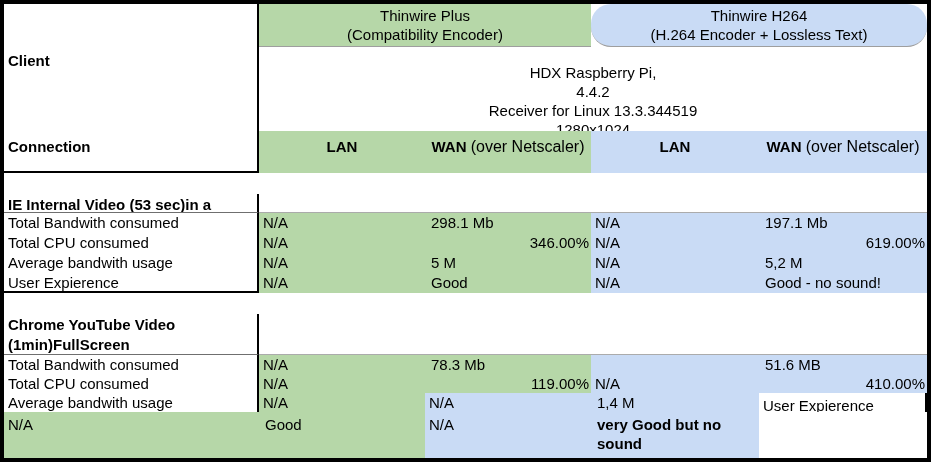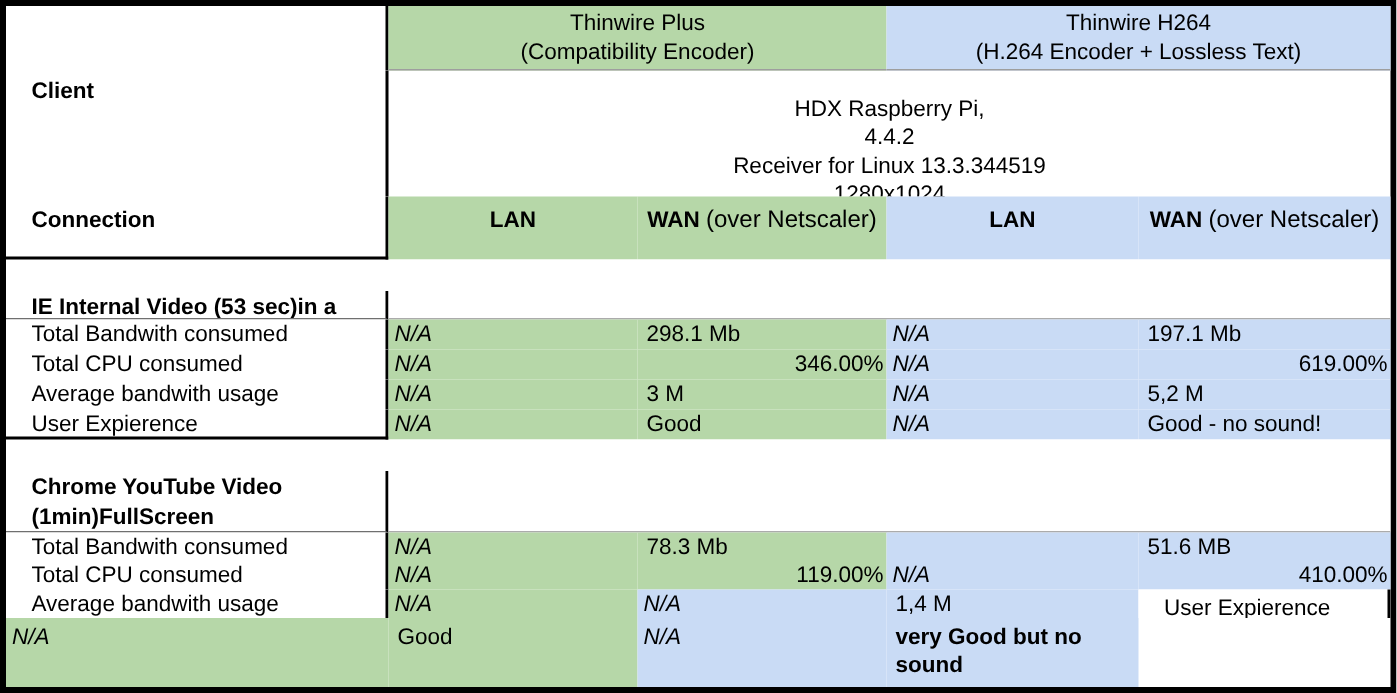--- a/index.html
+++ b/index.html
@@ -7,39 +7,39 @@
 
   .tbl {
     width:931px; height:462px; box-sizing:border-box;
     border:4px solid #000; background:#fff;
     display:grid;
     grid-template-columns:255px 166px 166px 168px 168px;
     grid-template-rows:43px 84px 42px 40px 20px 20px 20px 20px 62px 19px 19px 19px 1fr;
     font-size:15px; line-height:19px;
   }
   .c { box-sizing:border-box; overflow:hidden; }
-  .lbl { border-right:2px solid #000; padding-left:17px; background:#fff; }
+  .lbl { border-right:2px solid #000; padding-left:4px; background:#fff; }
   .g  { background:#b6d7a8; }
   .bl { background:#c9dbf5; }
   .sp2g { grid-column:2 / 4; }
-  .sp2b { grid-column:4 / 6; }
+  .sp2b { grid-column:4 / 6;border-radius:20px; }
   .sp4  { grid-column:2 / 6; }
   .bold { font-weight:bold; }
 
   .enchead { text-align:center; padding-top:2px; line-height:19px; border-bottom:1px solid #9e9e9e; }
   .clientlbl { font-weight:bold; padding-top:4px; }
   .clientinfo { text-align:center; padding-top:16px; line-height:19px; }
   .connlbl { font-weight:bold; padding-top:6px; border-bottom:2px solid #000; }
   .connhead { text-align:center; padding-top:6px; }
   .small { font-size:16px; font-weight:normal; }
 
   .sect { font-weight:bold; font-size:15px; line-height:20px; padding-top:1px; border-bottom:1px solid #6f6f6f;margin-top:21px; }
   .fill { background:#fff; border-bottom:1px solid #ababab; }
 
-  .lan { padding-left:4px;font-style:italic; }
+  .lan { padding-left:4px; }
   .wan { padding-left:6px; }
   .pr  { text-align:right; padding-right:2px; padding-left:0; }
   .thick { border-bottom:2px solid #000; }
   .lr { padding-top:3px; }
 </style>
 </head>
 <body>
 
 <div class="tbl">
 
@@ -87,21 +87,21 @@
   <div class="c bl wan">197.1 Mb</div>
 
   <div class="c lbl">Total CPU consumed</div>
   <div class="c g lan">N/A</div>
   <div class="c g wan pr">346.00%</div>
   <div class="c bl lan">N/A</div>
   <div class="c bl wan pr">619.00%</div>
 
   <div class="c lbl">Average bandwith usage</div>
   <div class="c g lan">N/A</div>
-  <div class="c g wan">3 M</div>
+  <div class="c g wan">5 M</div>
   <div class="c bl lan">N/A</div>
   <div class="c bl wan">5,2 M</div>
 
   <div class="c lbl thick">User Expierence</div>
   <div class="c g lan">N/A</div>
   <div class="c g wan">Good</div>
   <div class="c bl lan">N/A</div>
   <div class="c bl wan">Good - no sound!</div>
 
   <div class="c lbl sect">Chrome YouTube Video (1min)FullScreen BandwidthBigBuckBunny 720p</div>

